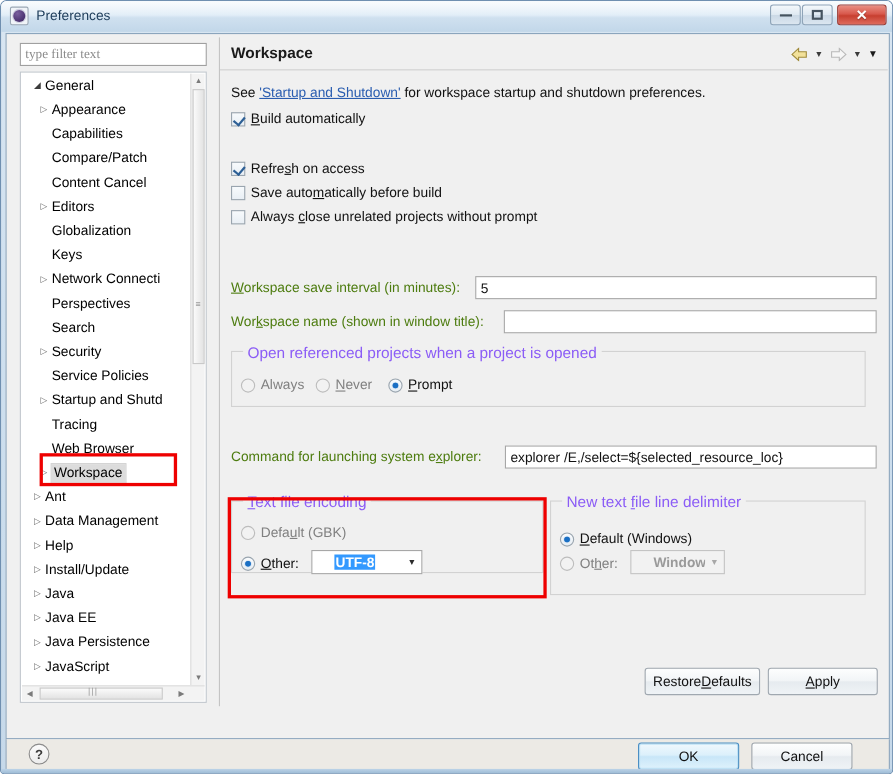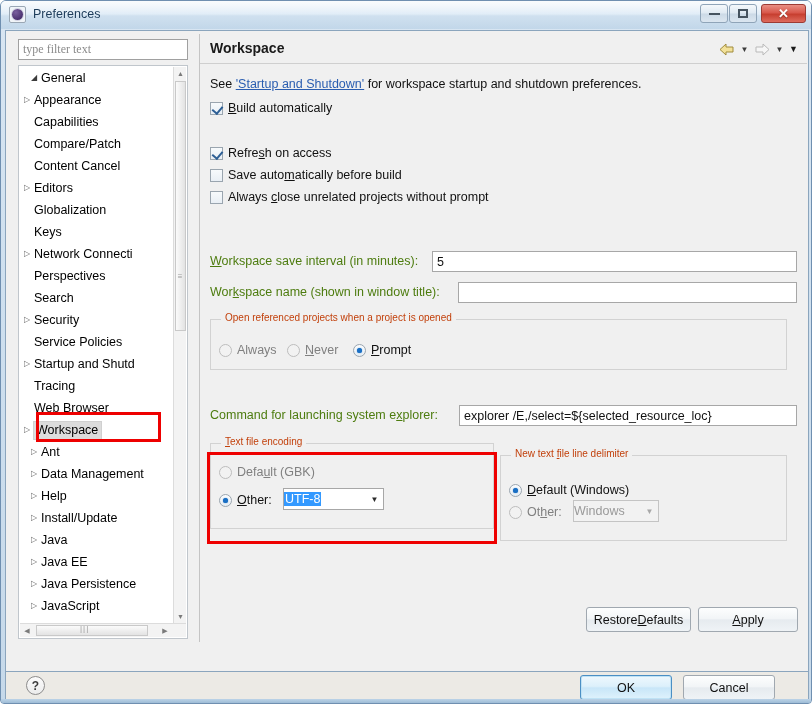--- a/index.html
+++ b/index.html
@@ -109,21 +109,21 @@
     white-space: nowrap; font-size: 12.5px; color: #000;
     padding-left: 2px;
   }
   .tnode .arrow {
     display: inline-block; width: 14px; text-align: center;
     color: #6b6b6b; font-size: 8px; vertical-align: middle;
   }
   .tnode .arrow.open { color: #3c3c3c; }
   .tnode .lbl { vertical-align: middle; }
   .d0 { padding-left: 8px; }
-  .d1 { padding-left: 15px; }
+  .d1 { padding-left: 28px; }
   .d1 .arrow { margin-left: -14px; }
   .tnode.sel .lbl {
     background: #dcdcdc;
     outline: 1px solid #d0d0d0;
     padding: 1px 3px 2px 2px;
   }
 
   
   #tree-vsb {
     position: absolute; right: 1px; top: 1px; width: 13px; bottom: 15px;
@@ -249,21 +249,21 @@
 
   
   .group {
     position: absolute;
     border: 1px solid #d2d2d2;
     border-top: 1px solid #d2d2d2;
   }
   .group > .gtitle {
     position: absolute; top: -8px; left: 10px;
     background: #f0f0f0; padding: 0 4px;
-    font-size: 10px; color: #c2410c; white-space: nowrap;
+    font-size: 14px; color: #8b5cf6; white-space: nowrap;
   }
 
   .rb-row {
     position: absolute; height: 18px; display: flex; align-items: center;
     font-size: 12.5px; color: #111;
   }
   .radio {
     width: 13px; height: 13px; margin-right: 5px; border-radius: 50%;
     background: linear-gradient(to bottom, #fafcfe, #e6edf3);
     border: 1px solid #9aa5af; position: relative; flex: 0 0 auto;
@@ -276,22 +276,22 @@
   .rb-row.dis { color: #808080; }
   .rb-row.dis .radio { background: #f2f2f2; border-color:#bdbdbd; }
 
   
   .combo {
     position: absolute; height: 22px;
     background: #ffffff; border: 1px solid #a7a7a7;
     display: flex; align-items: center;
   }
   .combo .val {
-    flex: 1; padding: 0 0; font-size: 12.5px; color: #111;
-    white-space: nowrap; overflow: hidden;
+    flex: 1; padding: 0 20px; font-size: 12.5px; color: #111;
+    white-space: nowrap; overflow: hidden; font-weight: bold;
   }
   .combo .val .hl {
     background: #3399ff; color: #ffffff; padding: 1px 1px;
   }
   .combo .arw {
     width: 17px; text-align: center; color: #2b2b2b; font-size: 8px;
   }
   .combo.dis { background: #f2f2f2; border-color: #c4c4c4; }
   .combo.dis .val { color: #9a9a9a; }
   .combo.dis .arw { color: #a8a8a8; }
@@ -492,21 +492,21 @@
           </div>
         </div>
 
         <div class="field-row" style="top:340px; width:587px">
           <div class="lab">Command for launching system e<span class="u">x</span>plorer:</div>
           <div class="txtin" style="left:249px; width:338px">
             <input type="text" value="explorer /E,/select=${selected_resource_loc}" style="">
           </div>
         </div>
 
-        <div class="group" style="left:10px; top:378px; width:284px; height:86px">
+        <div class="group" style="left:10px; top:390px; width:284px; height:66px">
           <div class="gtitle"><span class="u">T</span>ext file encoding</div>
           <div class="rb-row dis" style="left:8px; top:19px">
             <span class="radio"></span>
             <span>Defa<span class="u">u</span>lt (GBK)</span>
           </div>
           <div class="rb-row" style="left:8px; top:47px">
             <span class="radio on"></span>
             <span><span class="u">O</span>ther:</span>
           </div>
           <div class="combo" style="left:72px; top:44px; width:101px">

